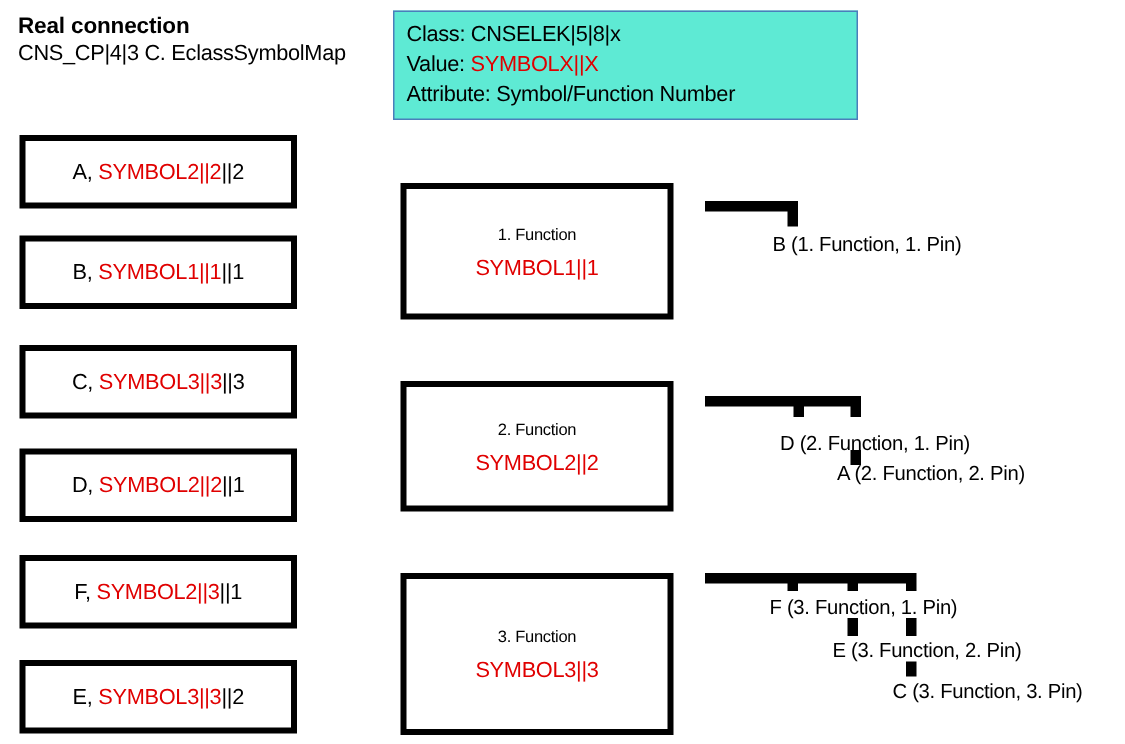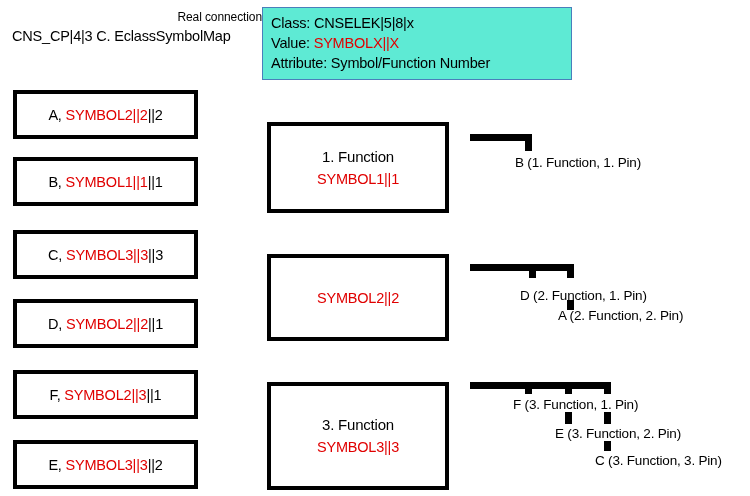--- a/index.html
+++ b/index.html
@@ -19,25 +19,24 @@
   }
   .abs { position: absolute; }
 
   
   #header-block {
     left: 12px;
     top: 8px;
     width: 250px;
   }
   #header-title {
-    font-size: 12px;
-    font-weight: normal;
+    font-size: 15px;
+    font-weight: bold;
     line-height: 19px;
     letter-spacing: -0.1px;
-    text-align: right;
   }
   .header-line {
     font-size: 14.5px;
     line-height: 19.5px;
     letter-spacing: -0.2px;
     white-space: nowrap;
   }
 
   
   #info-box {
@@ -79,21 +78,21 @@
   }
 
   .fn-box {
     left: 267px;
     width: 182px;
   }
   .fn-inner {
     line-height: 22px;
   }
   .fn-title {
-    font-size: 15px;
+    font-size: 11px;
     letter-spacing: -0.2px;
   }
   .fn-symbol {
     font-size: 14.5px;
     letter-spacing: -0.2px;
     color: #e00000;
   }
 
   
   .bar {
@@ -151,20 +150,21 @@
 
 <div class="abs node-box fn-box" style="top:122px;height:91px;">
   <div class="fn-inner">
     <div class="fn-title">1. Function</div>
     <div class="fn-symbol">SYMBOL1||1</div>
   </div>
 </div>
 
 <div class="abs node-box fn-box" style="top:254px;height:87px;">
   <div class="fn-inner">
+    <div class="fn-title">2. Function</div>
     <div class="fn-symbol">SYMBOL2||2</div>
   </div>
 </div>
 
 <div class="abs node-box fn-box" style="top:382px;height:108px;">
   <div class="fn-inner">
     <div class="fn-title">3. Function</div>
     <div class="fn-symbol">SYMBOL3||3</div>
   </div>
 </div>

